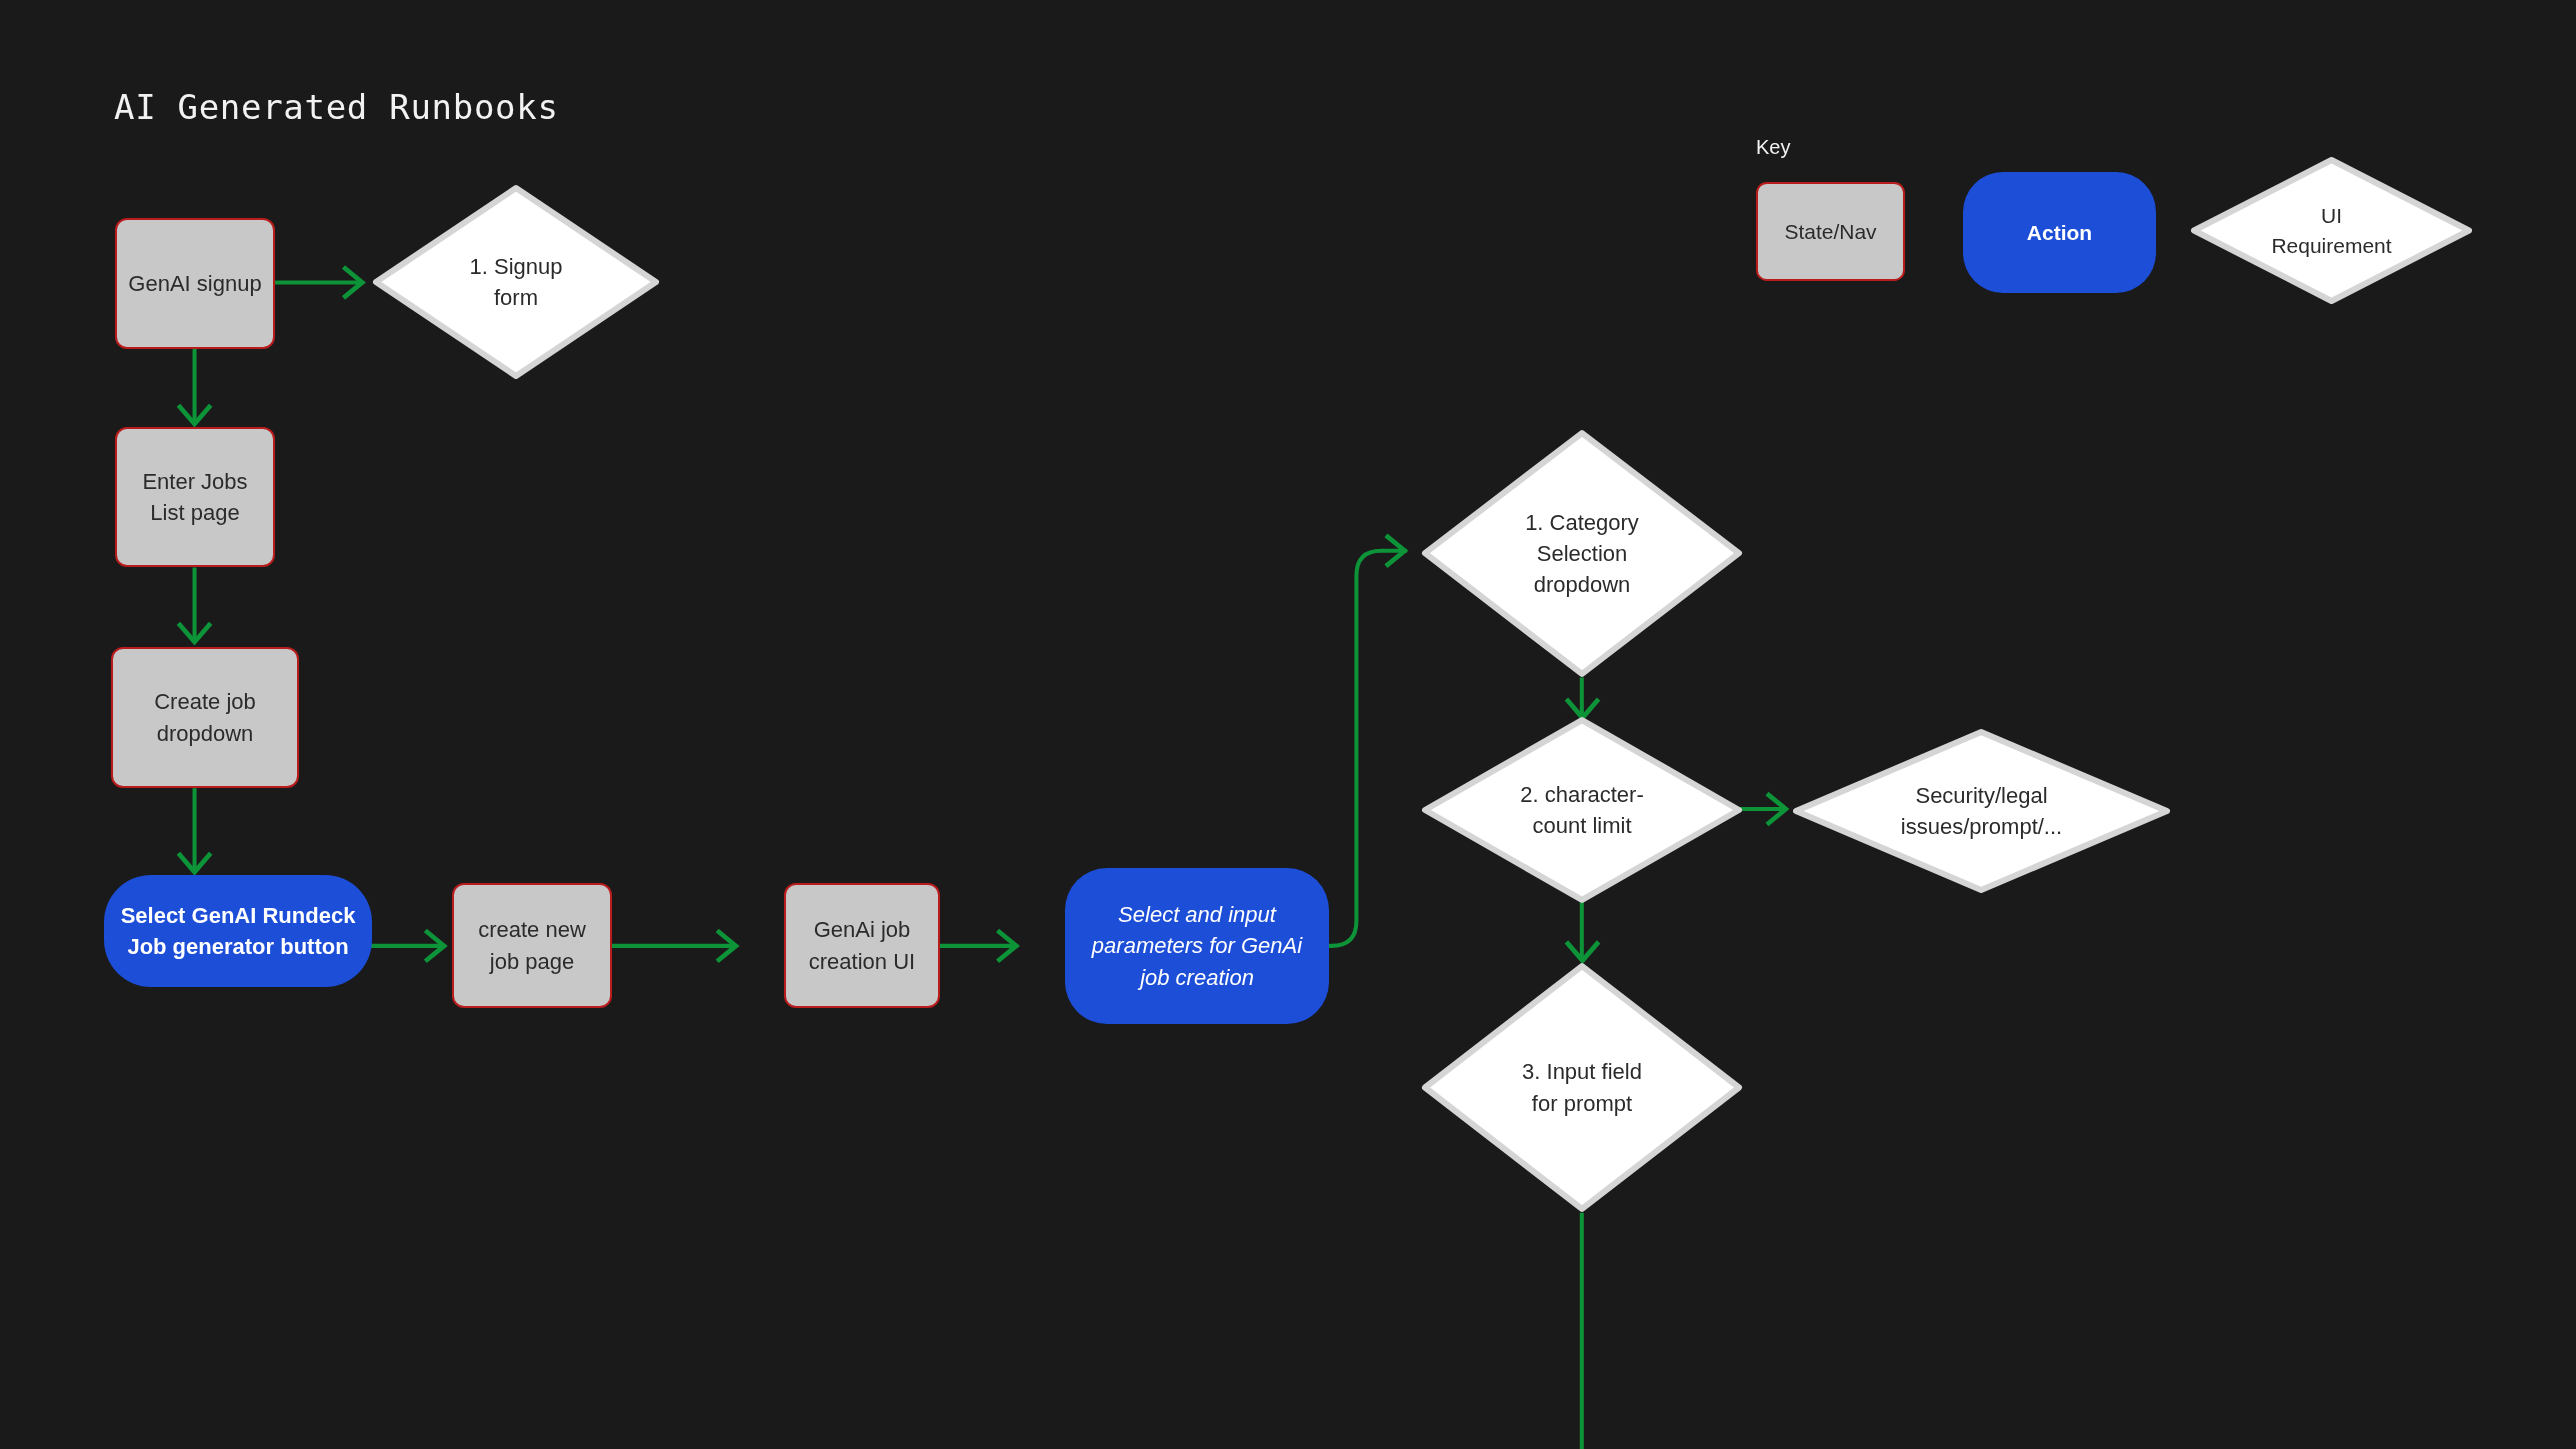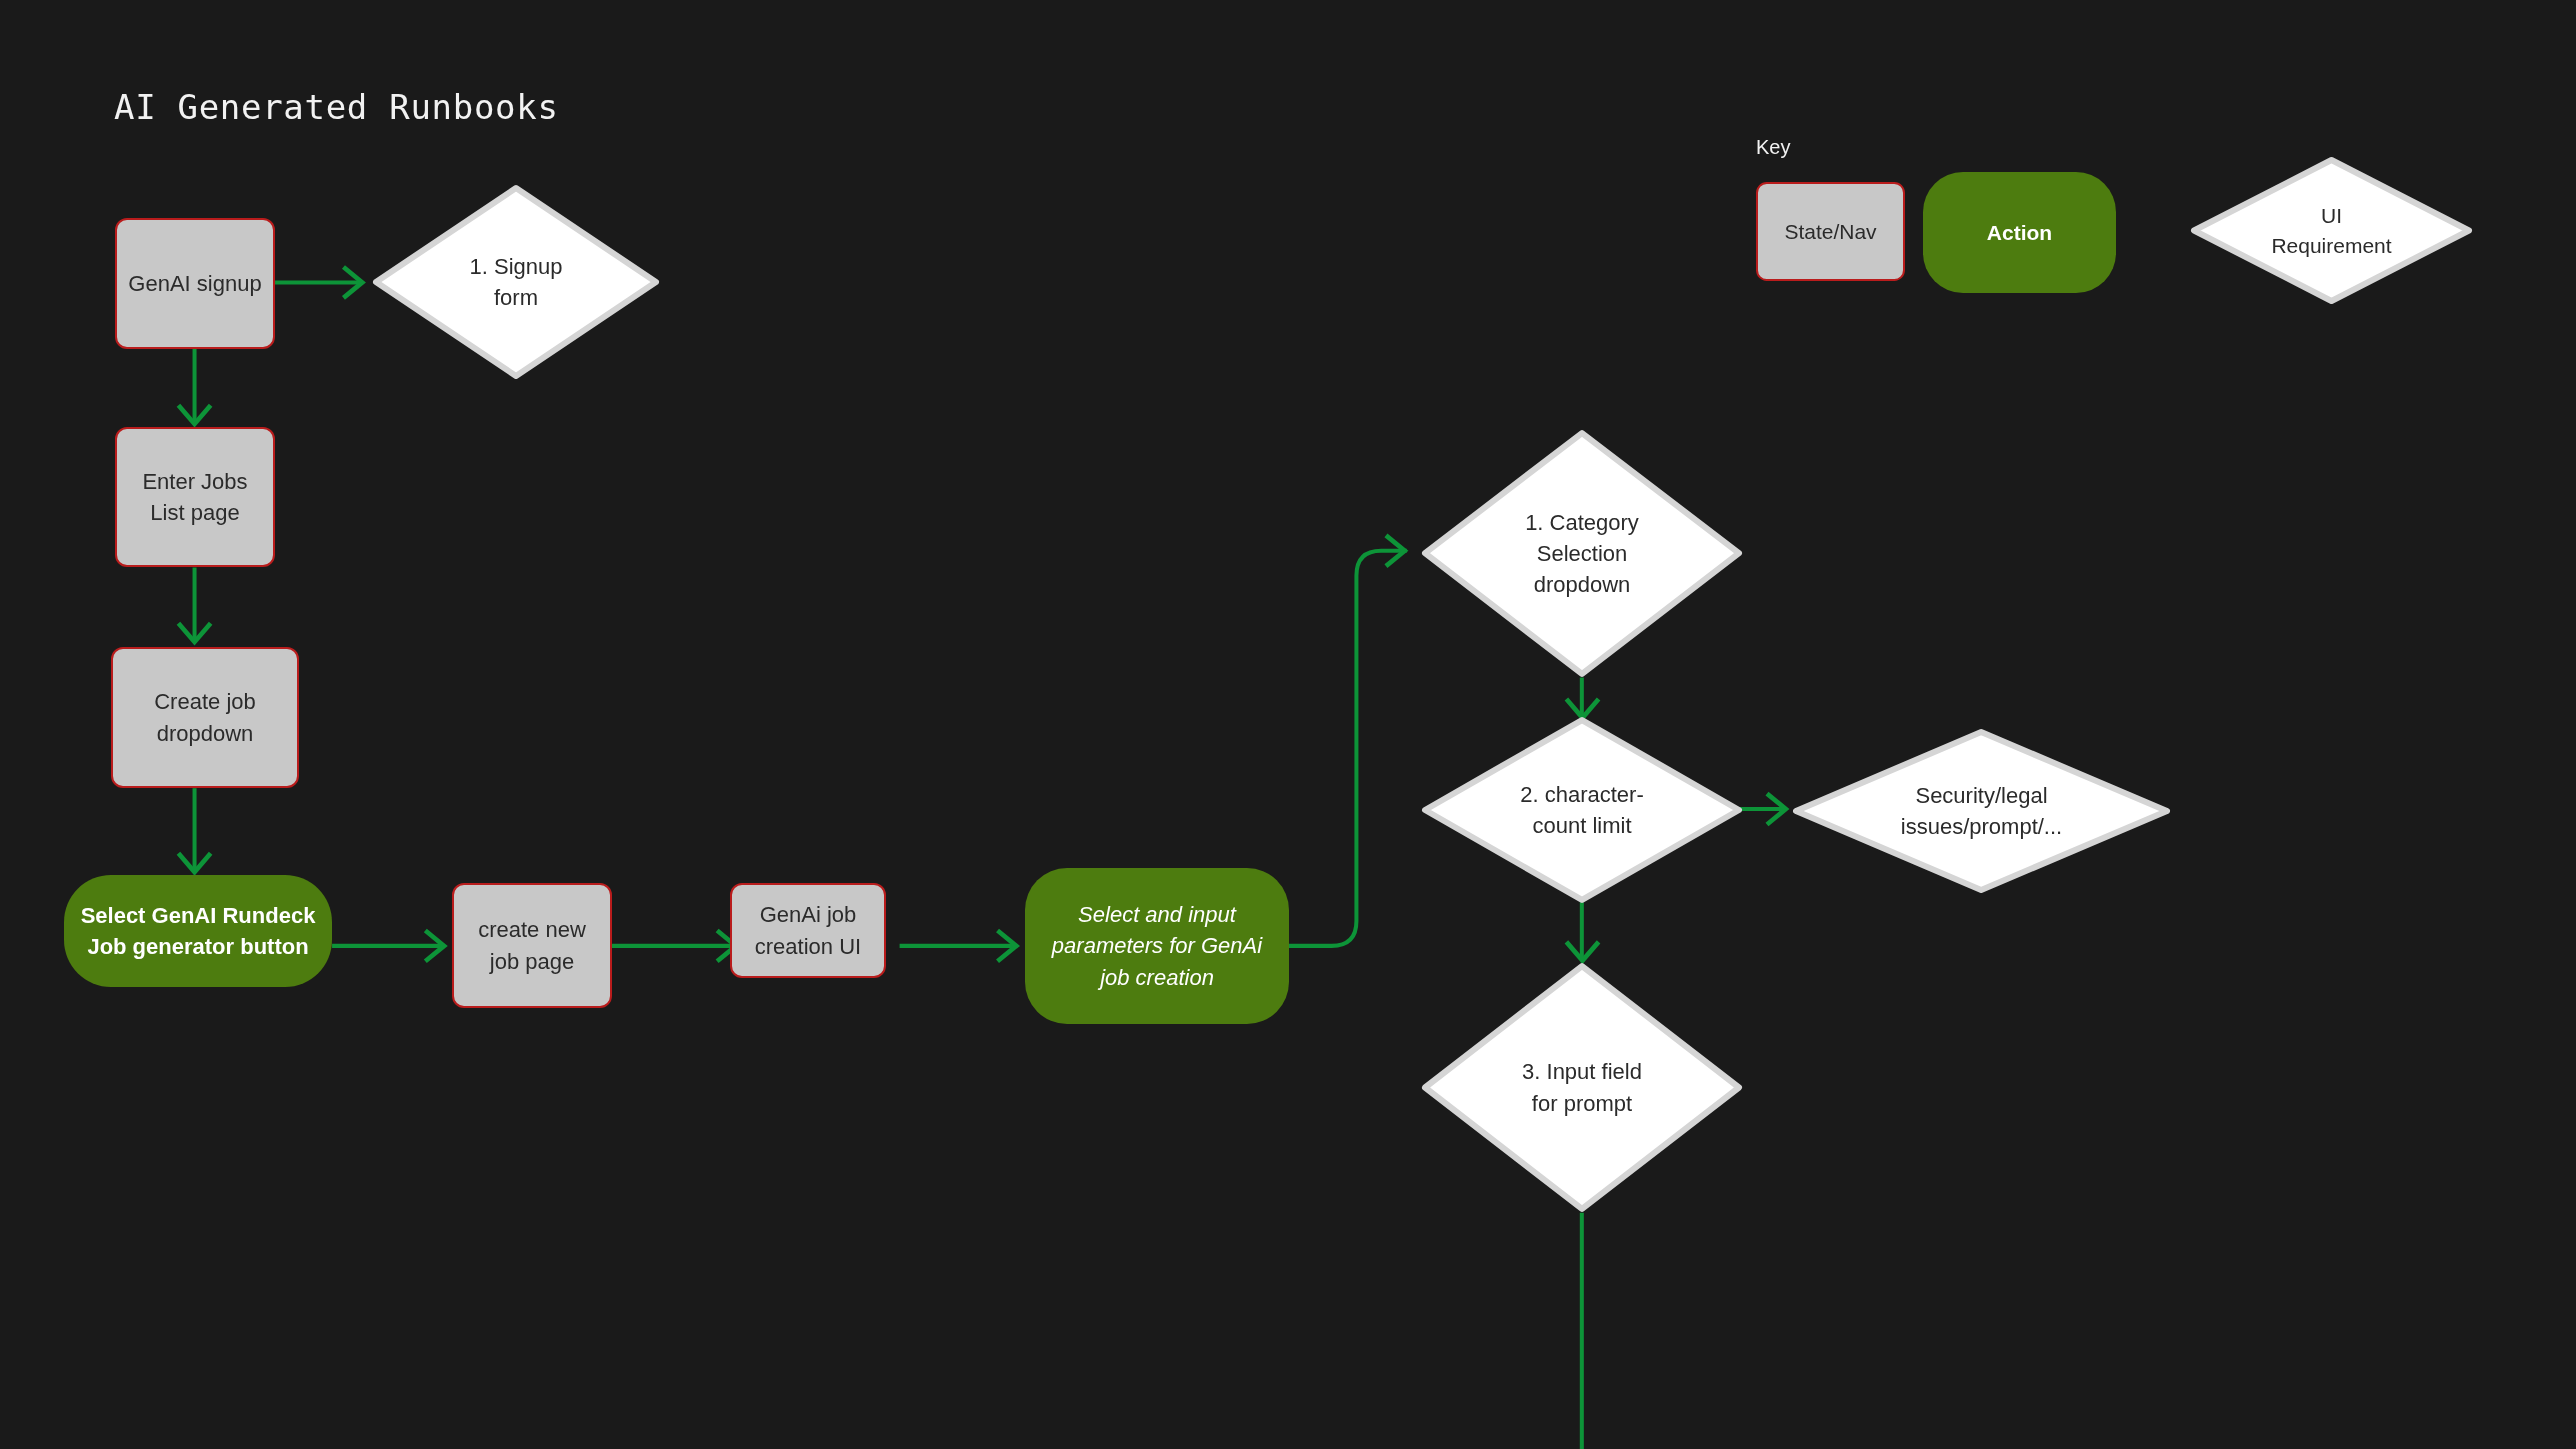--- a/index.html
+++ b/index.html
@@ -59,22 +59,23 @@
     border: 2px solid #b91c1c;
     border-radius: 12px;
   }
   .state .label {
     color: #2b2b2b;
     font-size: 22px;
   }
 
   
   .action {
-    background: #4d7c0f;
+    background: #1d4ed8;
     border-radius: 39px;
+    margin-left: 40px;
   }
   .action .label {
     color: #ffffff;
     font-size: 22px;
     font-weight: 700;
   }
   .action.plain .label { font-weight: 400; }
 
   
   .diamond {
@@ -198,21 +199,21 @@
   <div class="node action" style="left:64px; top:875px; width:268px; height:112px; border-radius:47px;">
     <div class="label">Select GenAI Rundeck
 Job generator button</div>
   </div>
 
   <div class="node state" style="left:452px; top:883px; width:160px; height:125px;">
     <div class="label">create new
 job page</div>
   </div>
 
-  <div class="node state" style="left:730px; top:883px; width:156px; height:95px;">
+  <div class="node state" style="left:784px; top:883px; width:156px; height:125px;">
     <div class="label">GenAi job
 creation UI</div>
   </div>
 
   <div class="node action plain" style="left:1025px; top:868px; width:264px; height:156px; border-radius:42px;font-style:italic;">
     <div class="label">Select and input
 parameters for GenAi
 job creation</div>
   </div>
 

